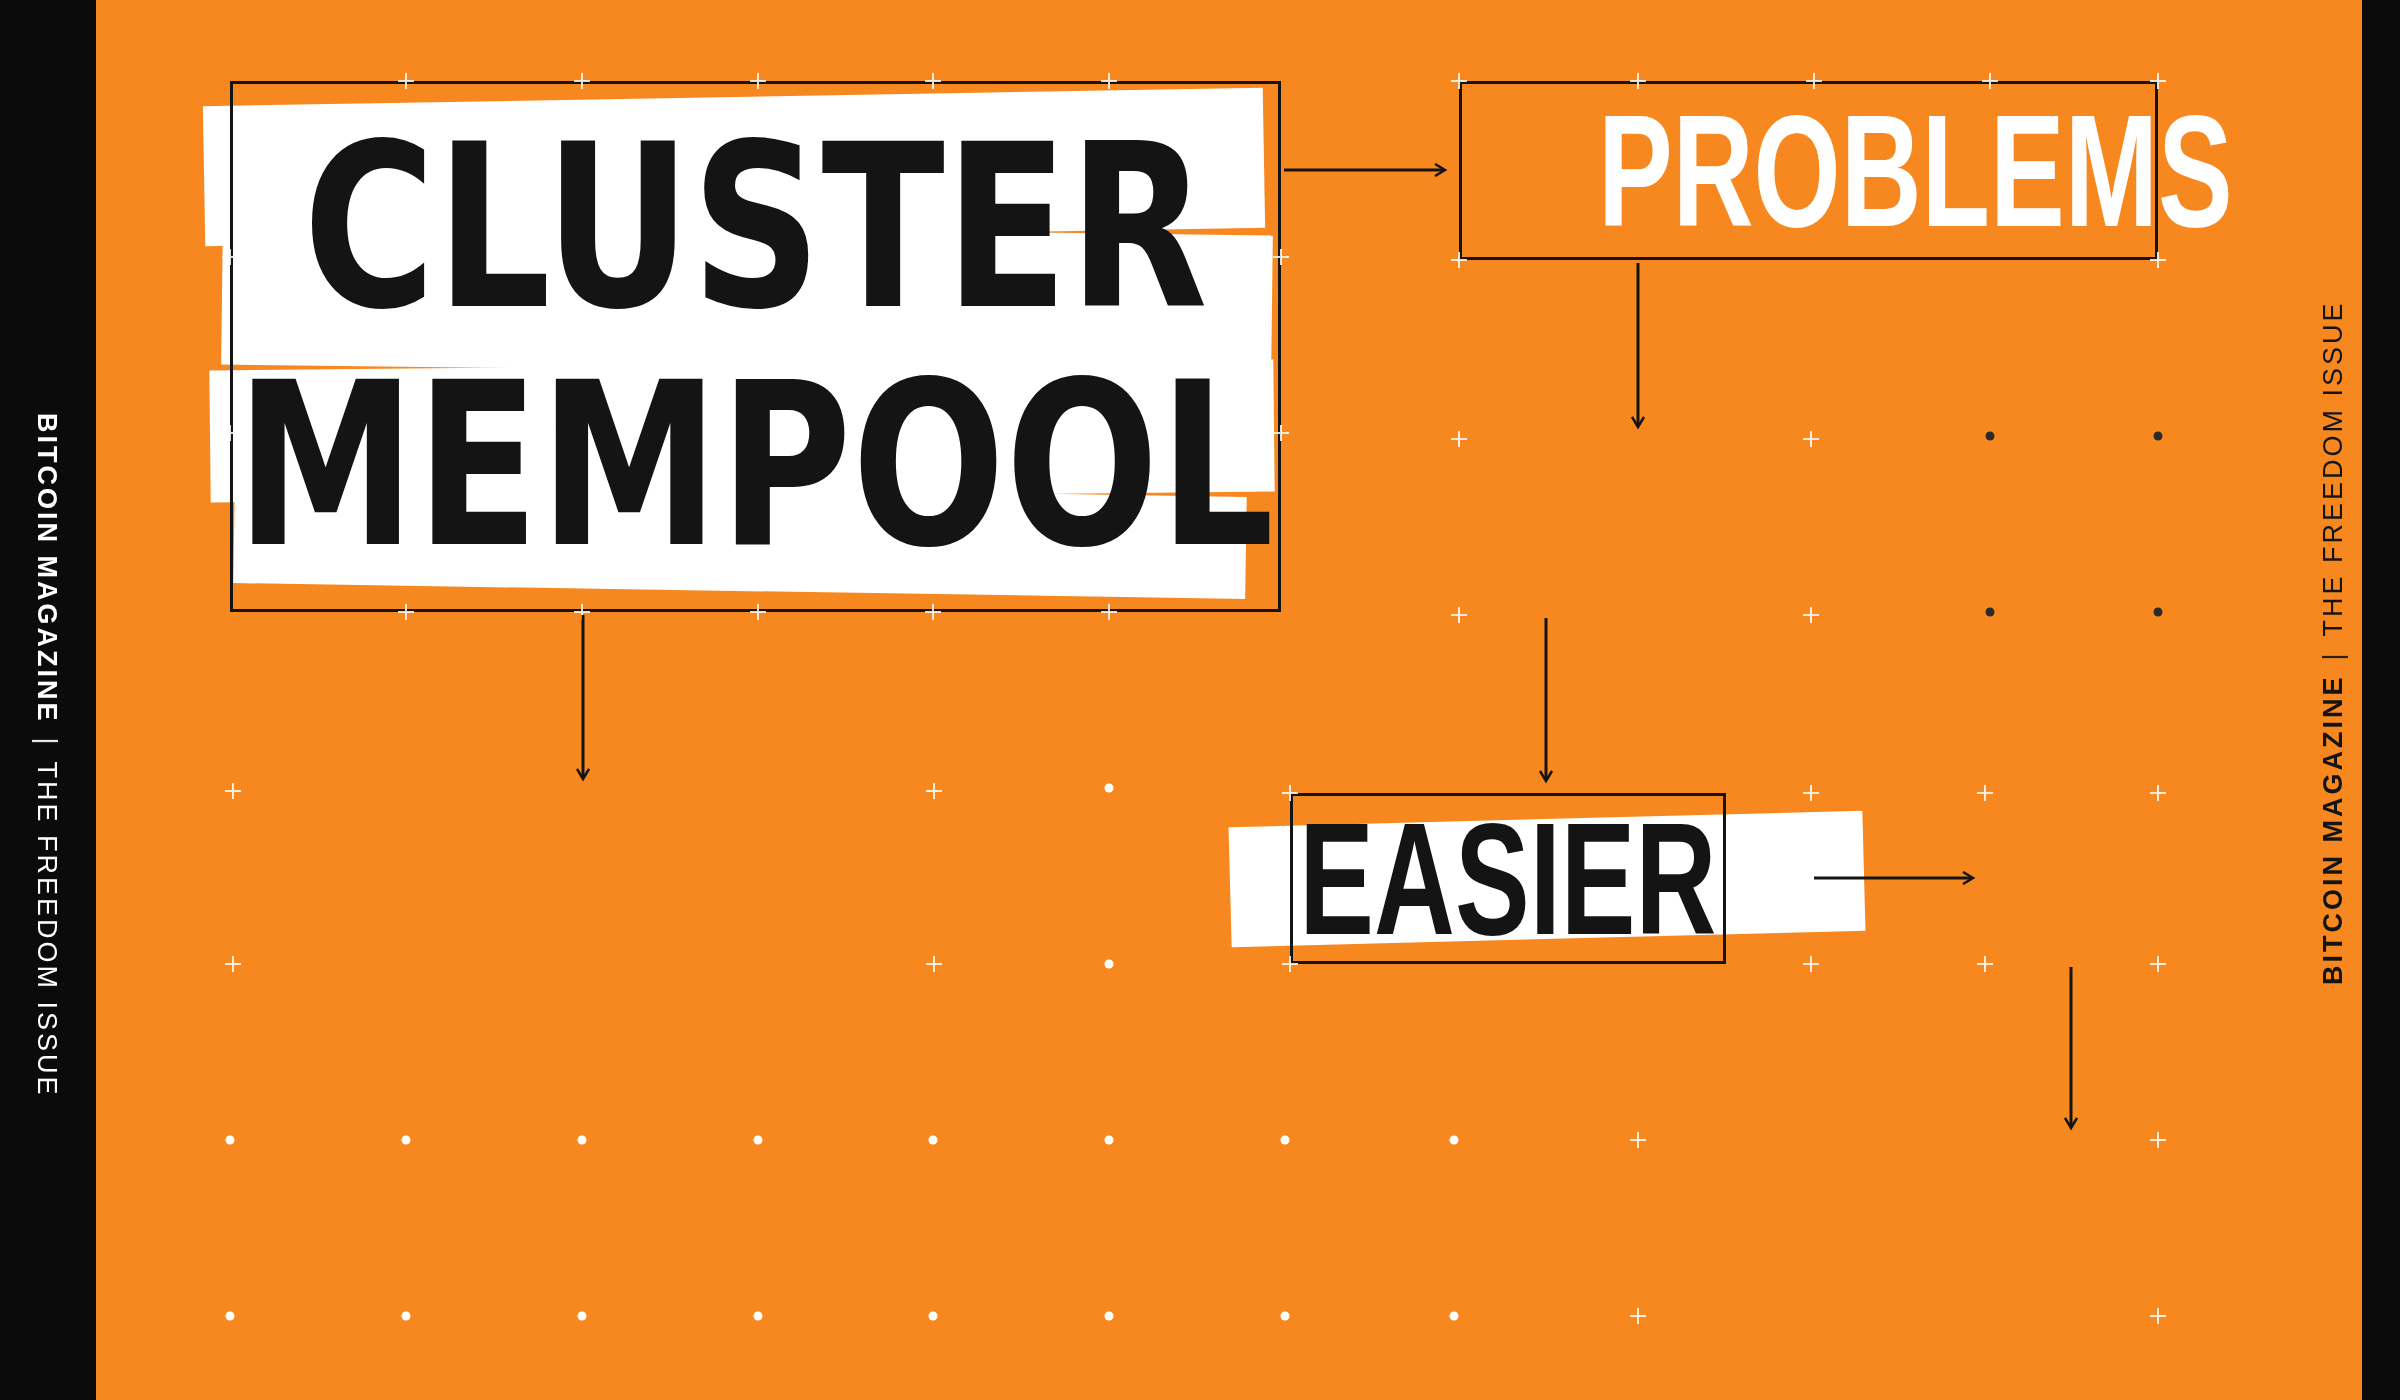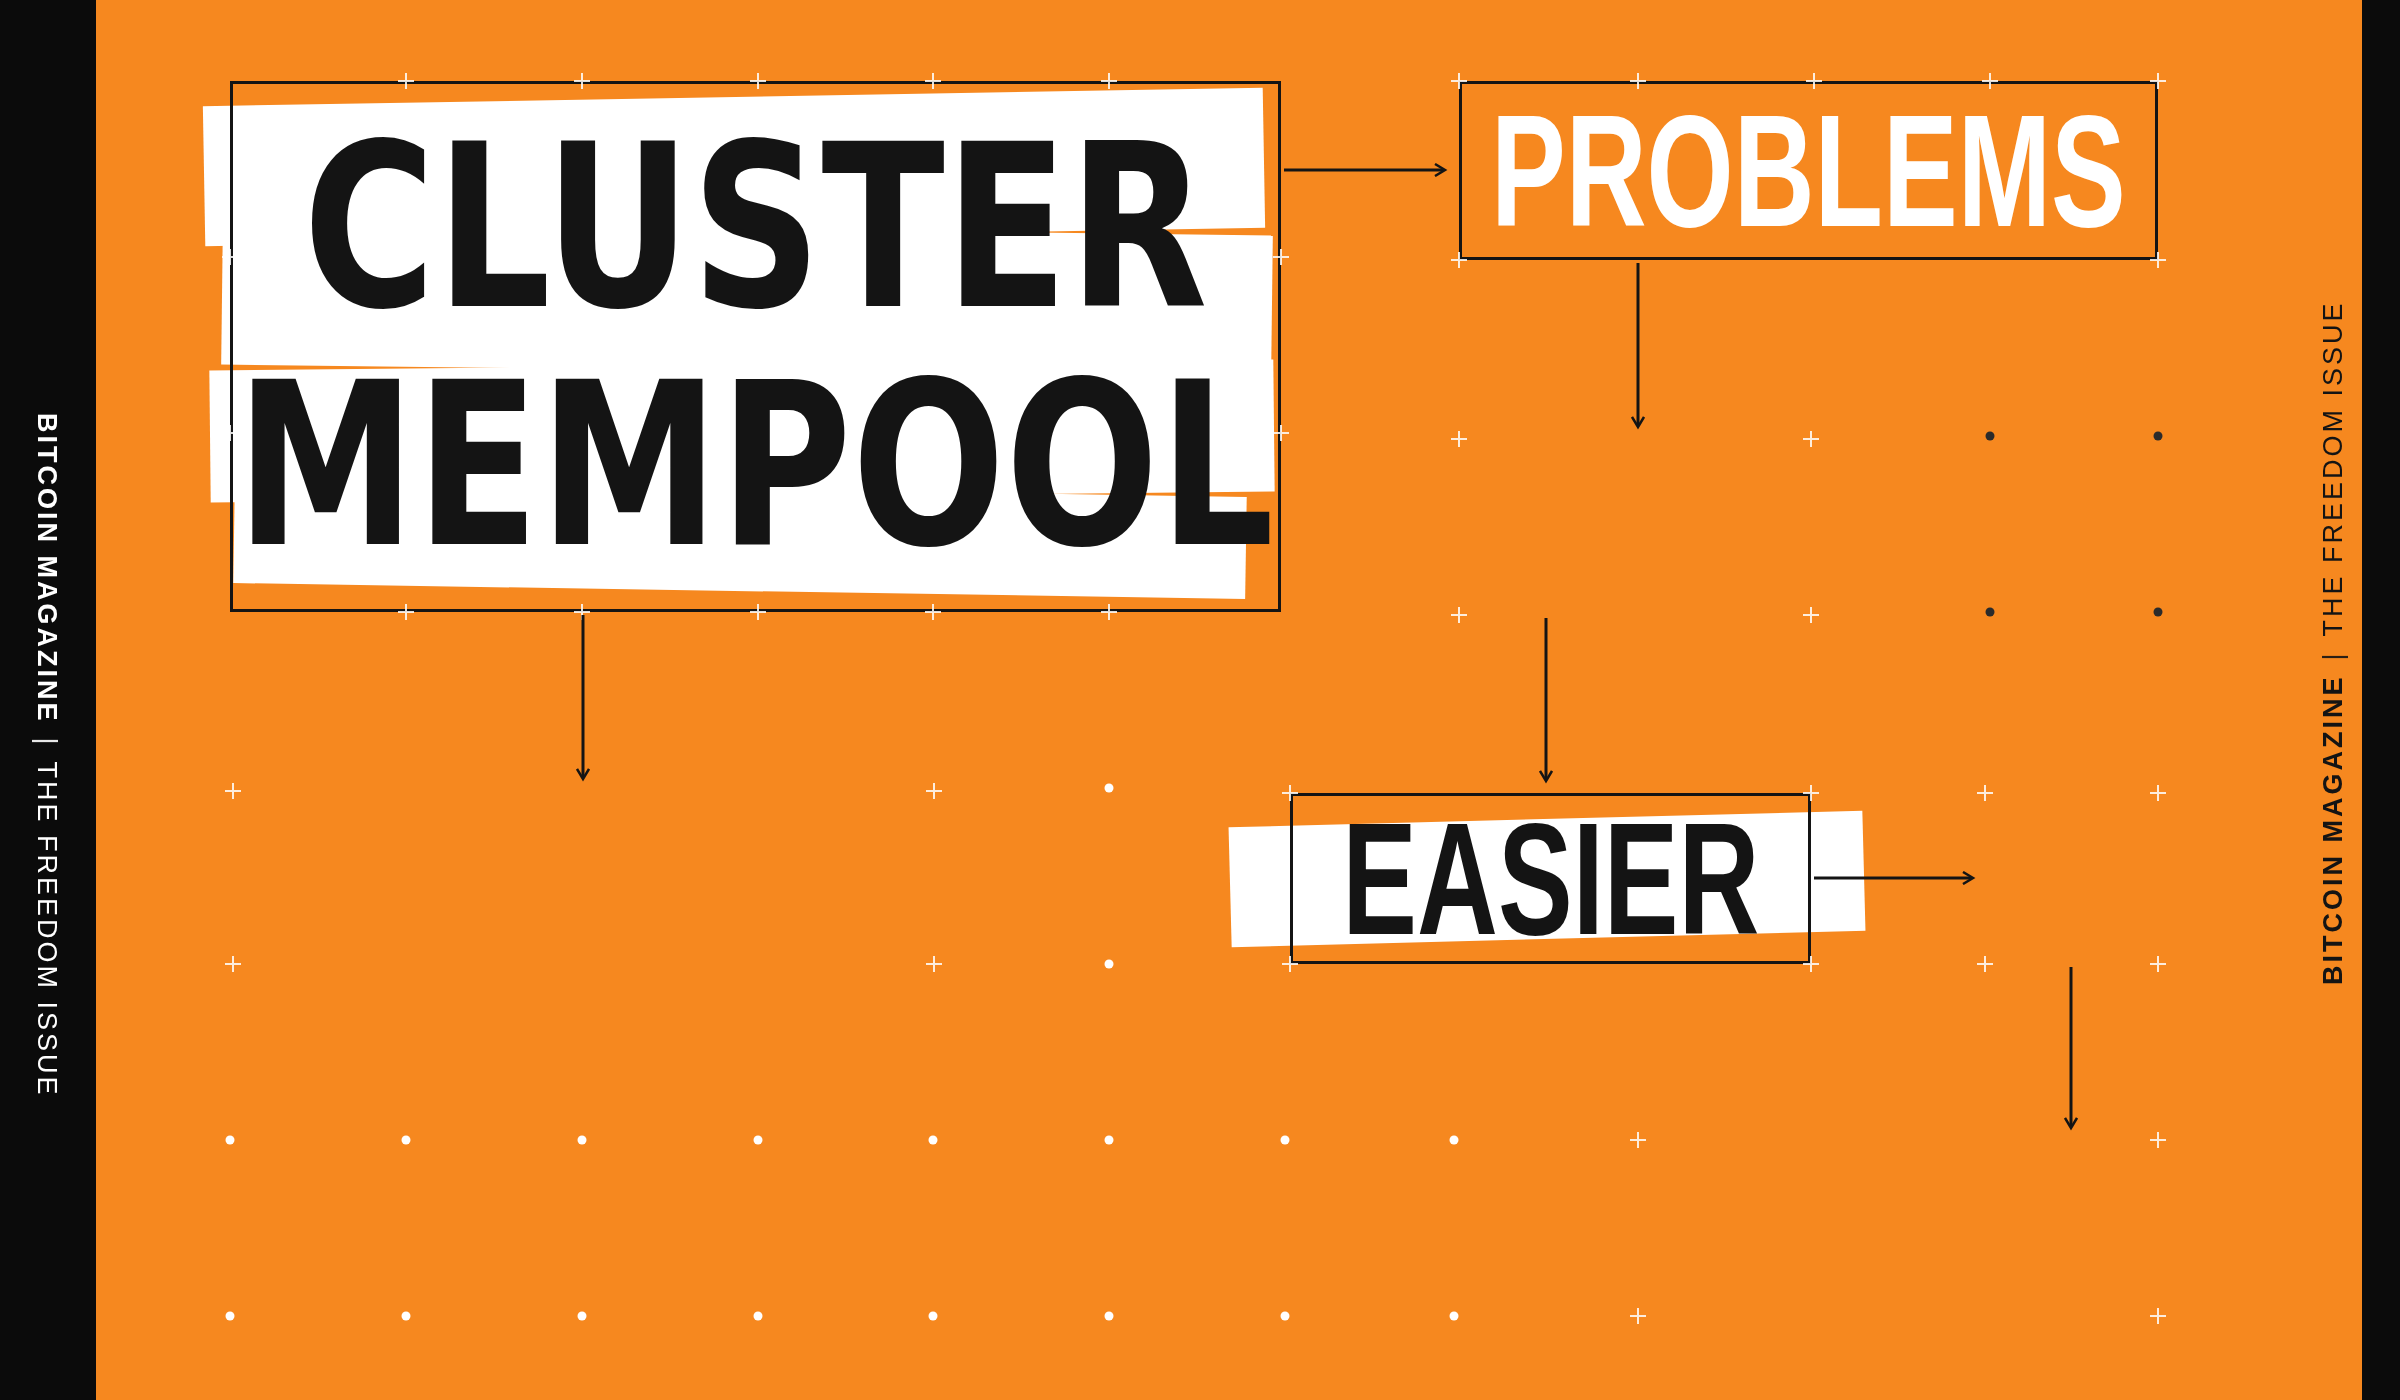--- a/index.html
+++ b/index.html
@@ -28,39 +28,39 @@
     left:64px;top:413px;color:var(--text-light,#fff);
     transform:rotate(90deg);transform-origin:0 0;
   }
   .v-label.right{
     left:2316px;top:985px;color:var(--text-dark,#141414);
     transform:rotate(-90deg);transform-origin:0 0;
   }
 
   
   .flow-box{
-    position:absolute;display:flex;align-items:center;justify-content:center;
+    position:absolute;display:flex;align-items:center;justify-content:flex-start;
     border:3px solid var(--box-border,#141414);
     box-sizing:border-box;
   }
   .flow-label{
     font-weight:bold;font-size:160px;line-height:1;
     color:var(--text-light,#fff);
   }
   .flow-label.dark{color:var(--text-dark,#141414);}
   .condense{display:inline-block;transform:scaleX(var(--sx,0.7));transform-origin:center;}
 
   .box-problems{left:1459px;top:81px;width:699px;height:179px;}
   .box-are{left:1459px;top:439px;width:352px;height:176px;}
   .box-in{left:1985px;top:793px;width:173px;height:171px;}
   .box-chunks{left:1638px;top:1140px;width:520px;height:176px;}
 
   
   .box-easier{
-    position:absolute;left:1290px;top:793px;width:521px;height:171px;
+    position:absolute;left:1290px;top:793px;width:436px;height:171px;
     display:flex;align-items:center;justify-content:center;
   }
   .easier-highlight{
     position:absolute;left:-60px;top:26px;width:634px;height:120px;
     background:var(--highlight,#fff);transform:rotate(-1.5deg);z-index:0;
   }
   .box-border{
     position:absolute;inset:0;border:3px solid var(--box-border,#141414);
     box-sizing:border-box;z-index:1;pointer-events:none;
   }

